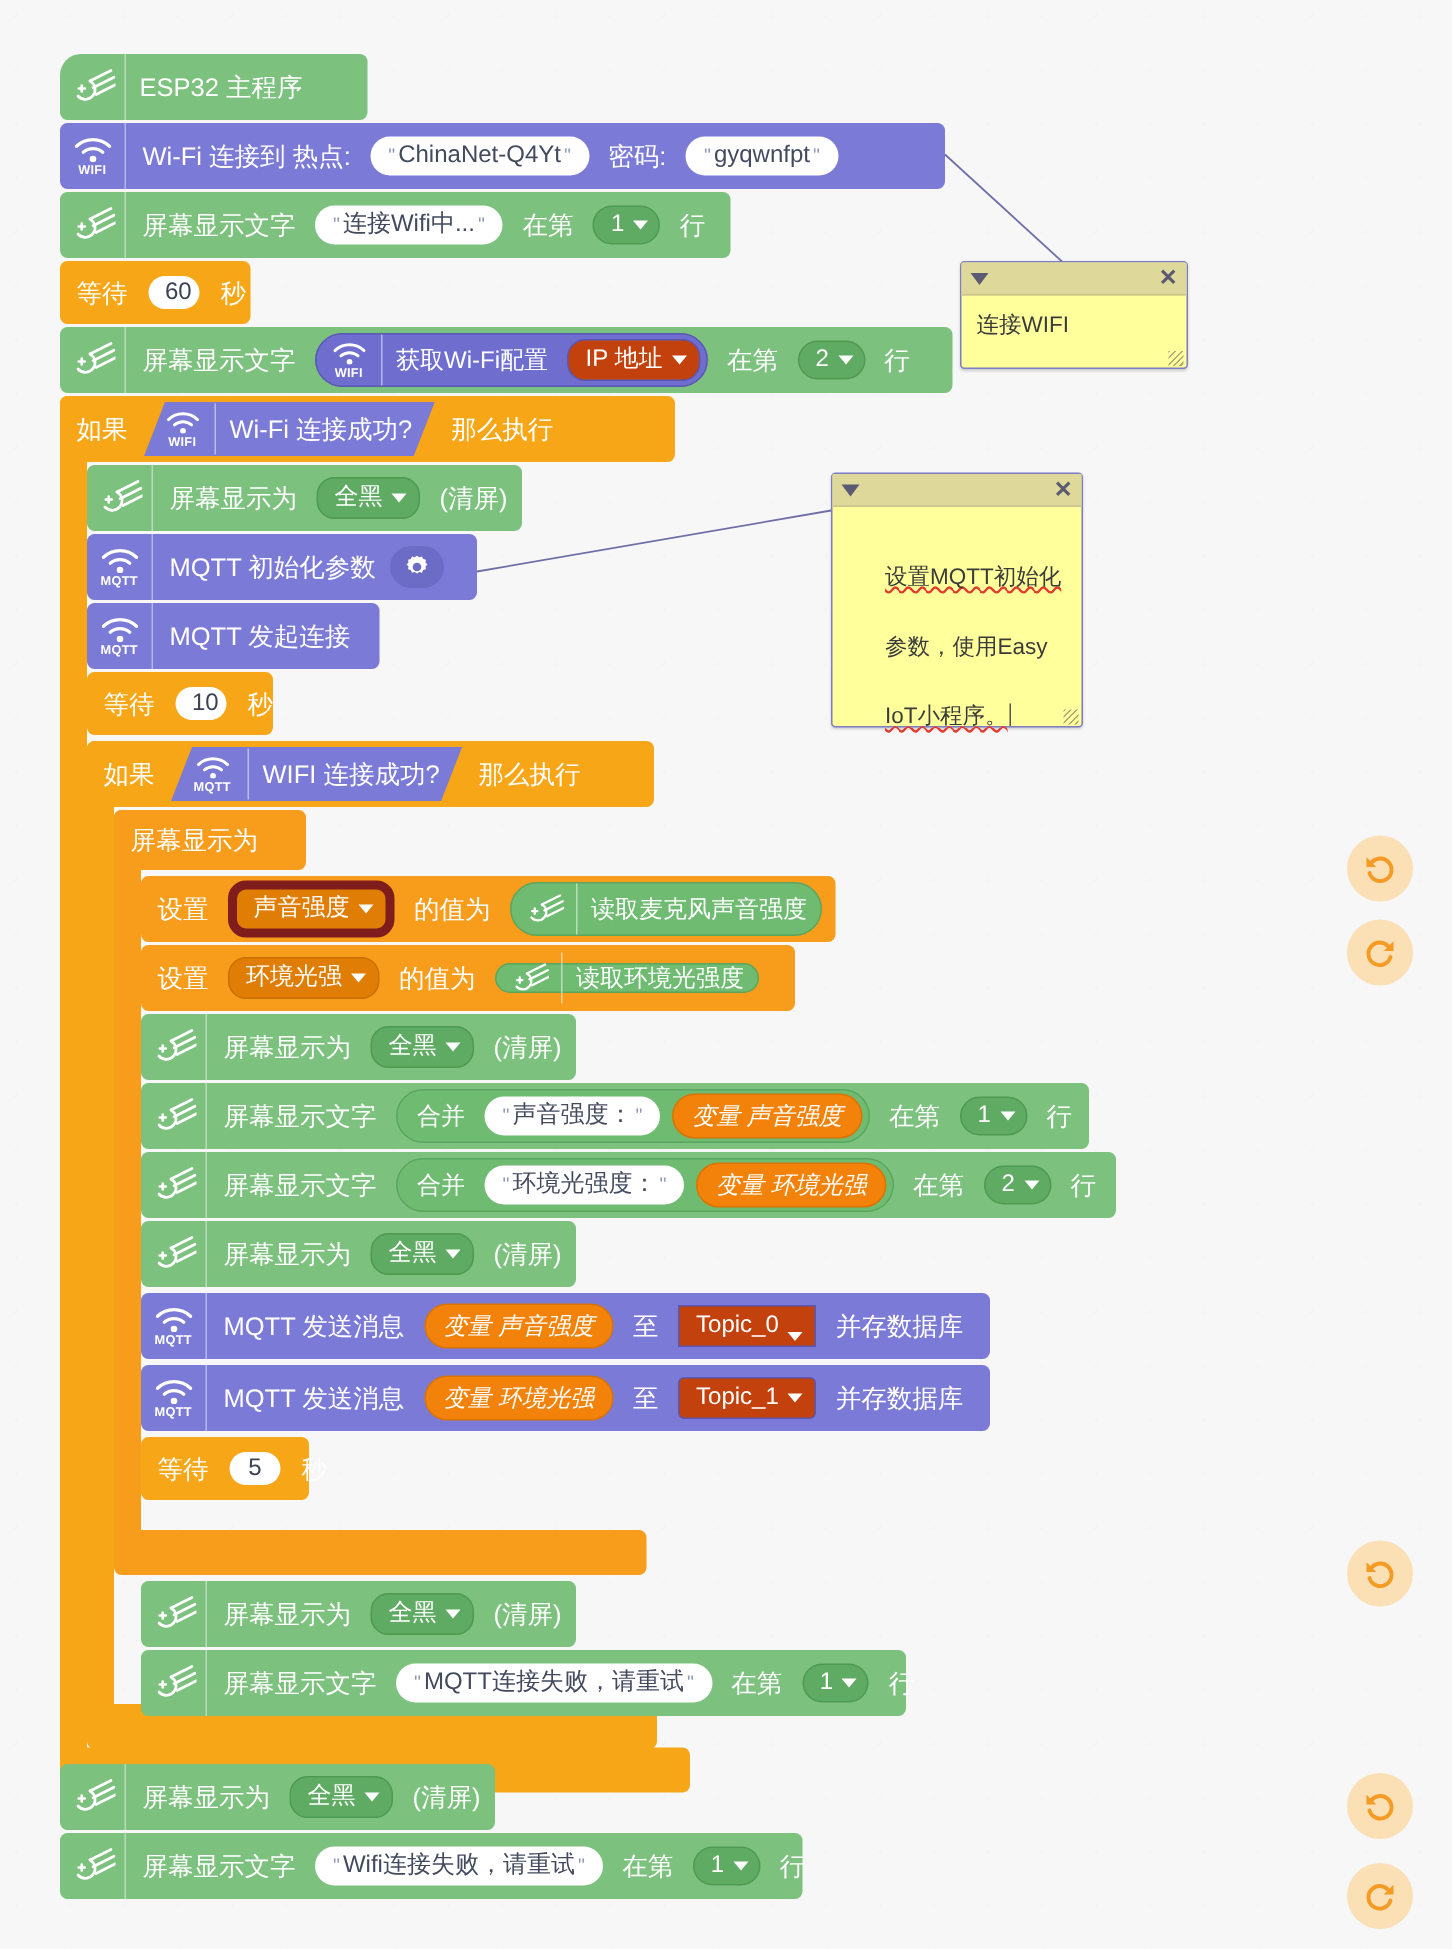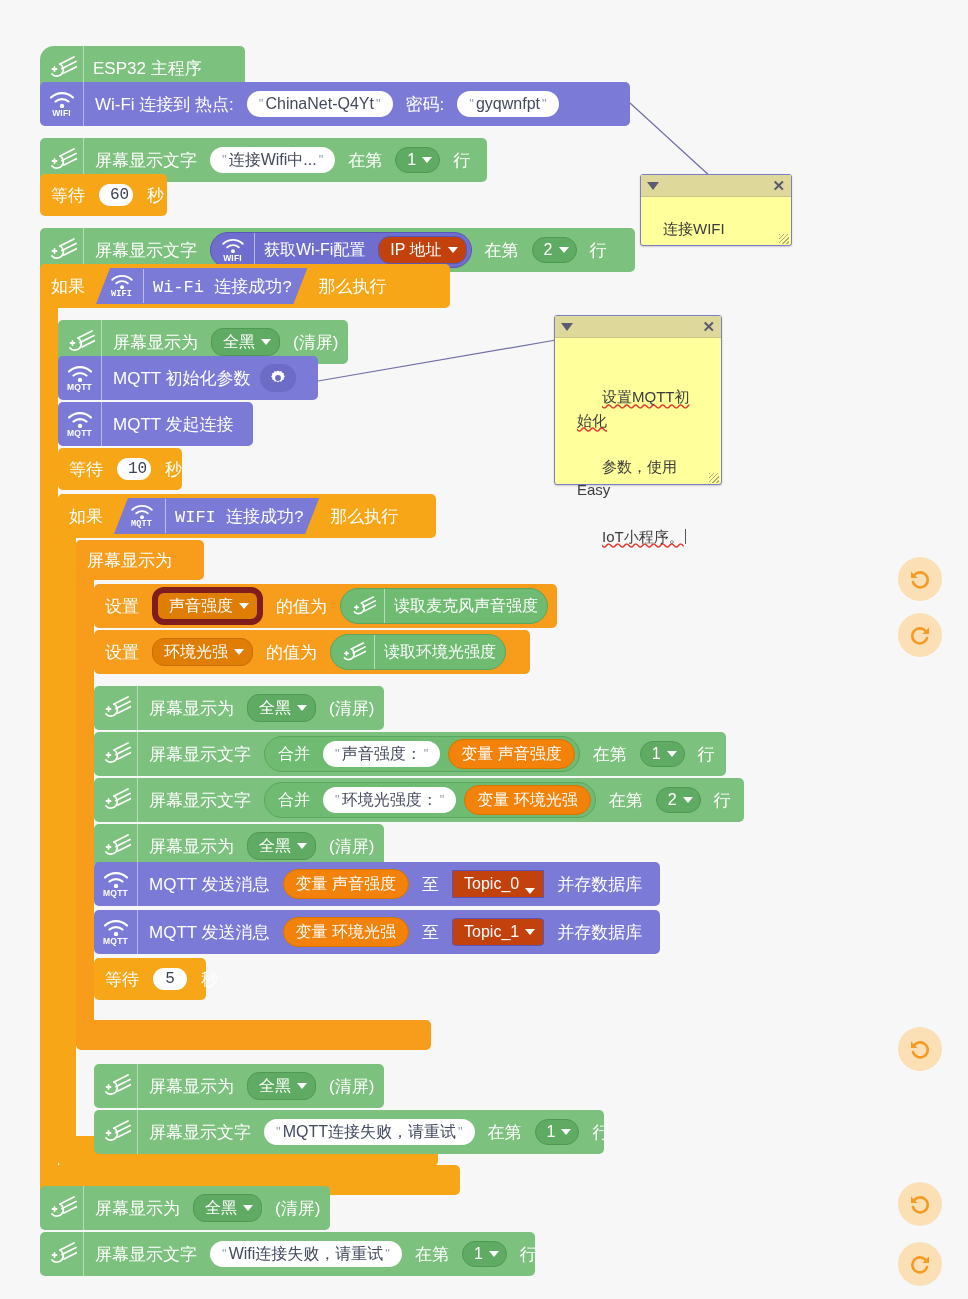--- a/index.html
+++ b/index.html
@@ -34,23 +34,23 @@
 
   .blk {
     position: absolute;
     display: flex;
     align-items: center;
     color: #fff;
     font-size: 17px;
     white-space: nowrap;
     border-radius: 5px;
   }
-  .green  { background: #7dc17e; margin-top: 10px; }
+  .green  { background: #7dc17e; }
   .purple { background: #7b7ad6; }
-  .orange { background: #f7a617; font-family: Liberation Mono, monospace; }
+  .orange { background: #f7a617; }
   .orangeDark { background: #f89c1c; }
   .hat { border-radius: 14px 5px 5px 5px; }
 
   .iconbox {
     width: 44px; min-width:44px; height: 100%;
     display: flex; flex-direction: column;
     align-items: center; justify-content: center;
     border-right: 1px solid rgba(255,255,255,.45);
   }
   .lbl { padding: 0 9px; }
@@ -93,21 +93,21 @@
   }
 
   
   .rep {
     border-radius: 18px;
     display:flex; align-items:center;
     font-size:16px; margin:0 4px; color:#fff;
     height: 34px;
   }
   .rep.greenrep { background:#6fbb72; border:1px solid #5aa65e; }
-  .rep.orangerep{ background:#f2820a; border:1px solid #db7300; padding:0 12px;}
+  .rep.orangerep{ background:#f2820a; border:1px solid #db7300; padding:0 12px;font-style:italic;}
   .rep.purplerep{ background:#6f6ecf; border:1px solid #5857b5; }
   .rep .iconbox { height:32px; border-right:1px solid rgba(255,255,255,.5); width:40px; min-width:40px;}
 
   
   .hexa {
     background:#7b7ad6;
     display:flex; align-items:center;
     height: 36px; color:#fff; font-size:17px;
     clip-path: polygon(14px 0, 100% 0, calc(100% - 14px) 100%, 0 100%);
     padding: 0 6px 0 4px; margin: 0 2px;
@@ -130,23 +130,22 @@
   }
   .comment .cbarTop {
     height:22px; background:#ded99a;
     border-bottom:1px solid #c9c489;
     display:flex; align-items:center; justify-content:space-between;
     padding:0 6px;
   }
   .comment .ctri { width:0;height:0;border-left:6px solid transparent;border-right:6px solid transparent;border-top:8px solid #5a5a72; }
   .comment .cx { color:#5a5a72; font-size:15px; font-weight:bold; line-height:1; font-family:"Liberation Sans",sans-serif;}
   .comment .ctext {
-    padding:8px 22px; font-size:15px; color:#3b3b3b; line-height:1.55;
+    padding:8px 10px; font-size:15px; color:#3b3b3b; line-height:1.55;
     white-space: pre-wrap;
-    margin-top: 12px;
   }
   .comment .resize {
     position:absolute; right:2px; bottom:1px; width:10px;height:10px;
     background: repeating-linear-gradient(135deg,#b0ab78 0 1px, transparent 1px 3px);
   }
   .spell { text-decoration: underline wavy #e23b2e; text-decoration-skip-ink:none;}
   .caret-bar { display:inline-block; width:1px; height:15px; background:#555; vertical-align:-2px; margin-left:1px;}
 
   .connector { position:absolute; stroke:#6f6fa8; stroke-width:1.2; fill:none; }
 
@@ -412,21 +411,21 @@
       </div>
     </div>
 
     <div class="blk orangeDark" style="left:94px; top:630px; width:436px; height:44px;">
       <div class="lbl first">设置</div>
       <div class="dd" style="background:#e07d05;border:1px solid #c96f00;">
         <span>环境光强</span>
           <span class="caret"></span>
       </div>
       <div class="lbl">的值为</div>
-      <div class="rep greenrep" style="height:36px;">
+      <div class="rep greenrep" style="height:20px;">
         <div class="iconbox" style="width:44px;min-width:44px;height:34px;">
           <svg class="comet" viewBox="0 0 30 26" style="width:26px;height:23px;">
               <g fill="none" stroke="#fff" stroke-width="1.8" stroke-linecap="round">
             <path d="M5 19 a6.5 6.5 0 1 0 8-10"></path>
                 <path d="M13 9 L27 2"></path>
                 <path d="M15 13.5 L29 6.5"></path>
                 <path d="M17 18 L30 11.5"></path>
             <path d="M5.5 14 h4 M7.5 12 v4"></path>
               </g>
             </svg>

